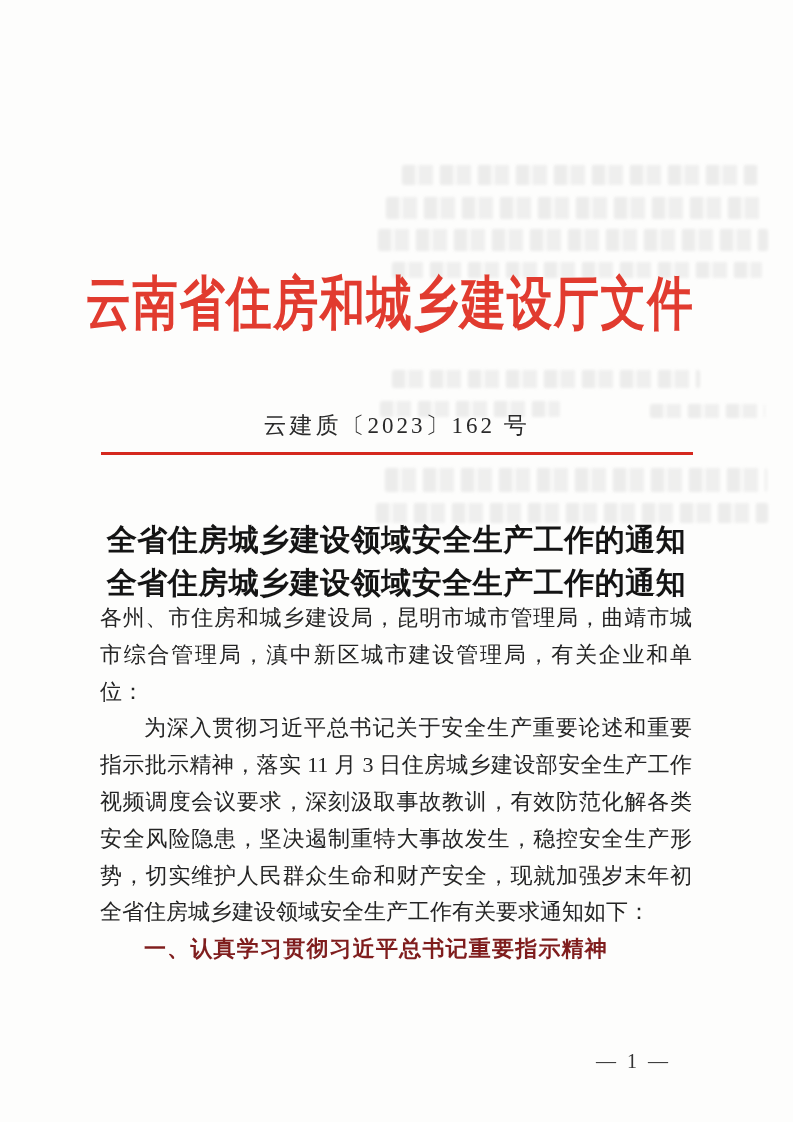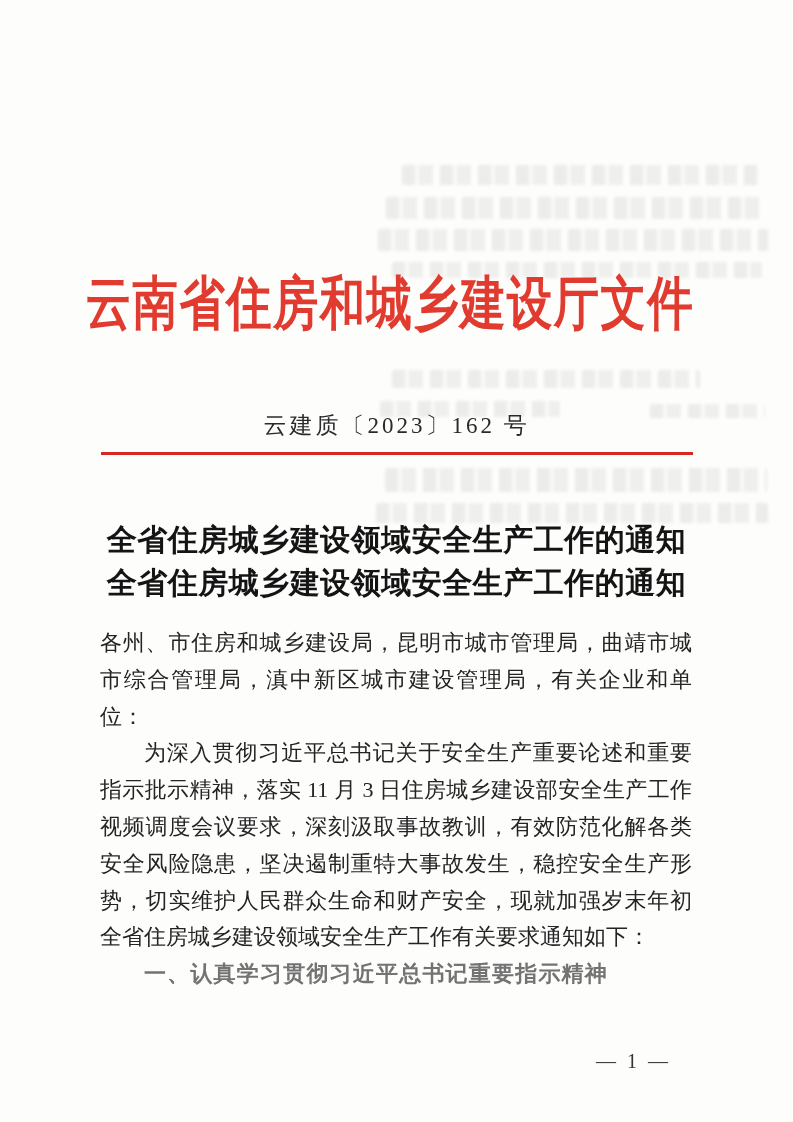--- a/index.html
+++ b/index.html
@@ -85,35 +85,35 @@
     text-align: center;
     font-size: 30px;
     font-weight: bold;
     line-height: 43px;
     color: #141414;
     letter-spacing: 0.5px;
   }
 
   .body-text {
     position: absolute;
-    top: 625px;
+    top: 600px;
     left: 100px;
     width: 592px;
     font-size: 22px;
     line-height: 36.8px;
     text-align: justify;
     color: #242424;
   }
   .body-text p { margin: 0; }
   .indent { text-indent: 2em; }
   .section-heading {
     font-family: "Liberation Sans", sans-serif;
     font-weight: bold;
     letter-spacing: 1.2px;
-    color: #737373;
+    color: #7f1d1d;
   }
 
   .page-number {
     position: absolute;
     top: 1050px;
     right: 122px;
     font-size: 20px;
     letter-spacing: 3px;
     color: #333333;
   }

